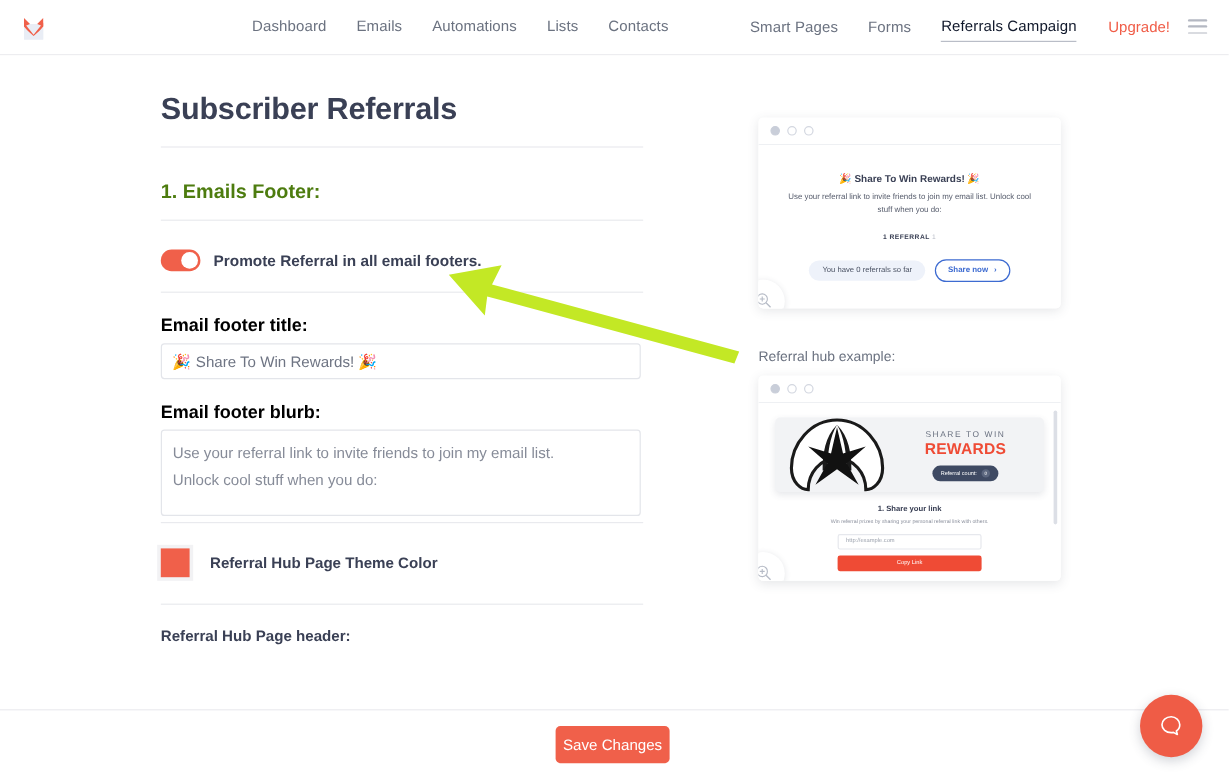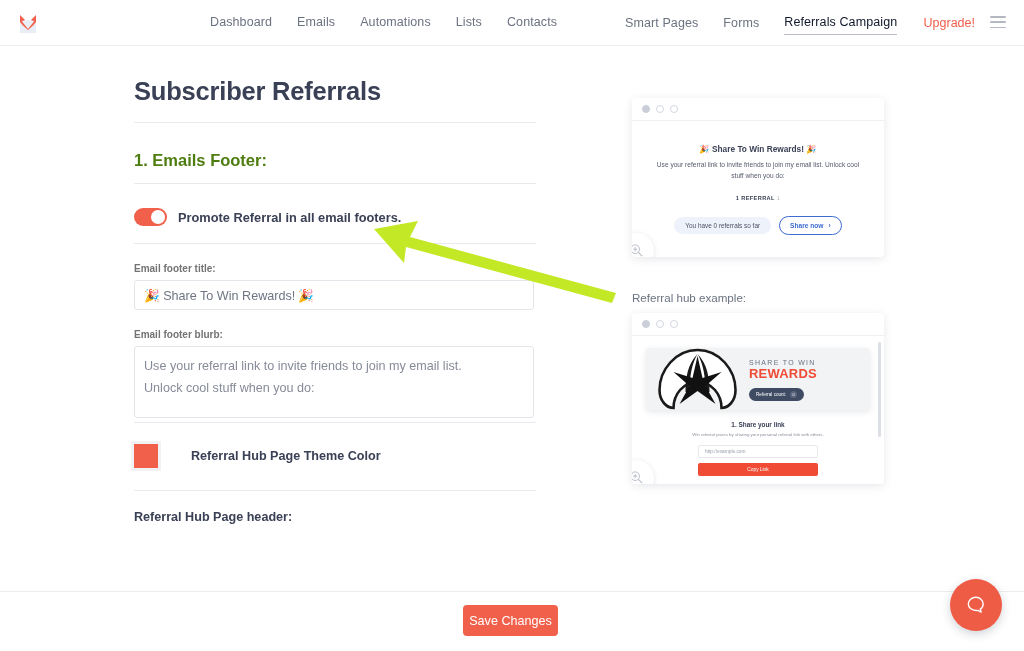--- a/index.html
+++ b/index.html
@@ -53,35 +53,35 @@
   .switch{
     width:33px; height:18px; border-radius:10px; background:#f0604a;
     position:relative; flex:0 0 auto; cursor:pointer;
   }
   .switch .knob{
     position:absolute; top:2px; right:2px; width:14px; height:14px;
     border-radius:50%; background:#fff;
   }
   .toggle-label{ font-size:12.8px; font-weight:bold; color:#3a4055; }
   .field-label{
-    font-size:10px; font-weight:bold; color:#737373;
+    font-size:15px; font-weight:bold; color:#000000;
     margin:19px 0 6px 0;
   }
   .text-input{
     width:400px; height:30px; border:1px solid #e3e5ea; border-radius:3px;
     background:#fff; font-size:12.6px; color:#6e7483; padding:0 9px;
     font-family:"Liberation Sans", sans-serif; outline:none;
   }
   .textarea{
     width:400px; height:72px; border:1px solid #e3e5ea; border-radius:3px;
     background:#fff; font-size:12.6px; color:#868b98; padding:8px 9px;
     line-height:1.75; font-family:"Liberation Sans", sans-serif;
     resize:none; outline:none; overflow:hidden;
   }
-  .swatch-row{ display:flex; align-items:center; gap:33px; margin:21px 0 22px 0; }
+  .swatch-row{ display:flex; align-items:center; gap:17px; margin:21px 0 22px 0; }
   .swatch{
     width:24px; height:24px; background:#f0604a; cursor:pointer;
     box-shadow:0 0 0 3px #f2f2f4;
   }
   .swatch-label{ font-size:12.6px; font-weight:bold; color:#3a4055; }
   .cut-label{
     font-size:12.6px; font-weight:bold; color:#3a4055; margin-top:19px;
   }
 
   
@@ -128,21 +128,21 @@
   .hub-scroll{
     position:absolute; right:3px; top:6px; width:3px; height:95px;
     background:#dcdfe6; border-radius:2px;
   }
   .hub-hero{
     margin:12px 14px 0 14px; height:62px; border-radius:4px;
     background:#f2f3f5; box-shadow:0 2px 6px rgba(60,66,87,.12);
     position:relative; overflow:hidden; display:flex;
   }
   .hub-art{ width:46%; position:relative; }
-  .hub-txt{ flex:1; padding:11px 10px 0 0; text-align:left; }
+  .hub-txt{ flex:1; padding:11px 10px 0 0; text-align:center; }
   .hub-stw{ font-size:7px; color:#6a7180; letter-spacing:1.3px; }
   .hub-rew{ font-size:13px; font-weight:bold; color:#ef4b35; letter-spacing:.2px; line-height:1; margin-top:1px; }
   .hub-badge{
     display:inline-flex; align-items:center; gap:4px; margin-top:8px;
     background:#3f4a63; color:#fff; border-radius:9px; padding:3px 7px; font-size:4.6px;
   }
   .hub-badge .cnt{
     background:#5b667e; border-radius:50%; width:7px; height:7px;
     display:flex; align-items:center; justify-content:center; font-size:4px;
   }

